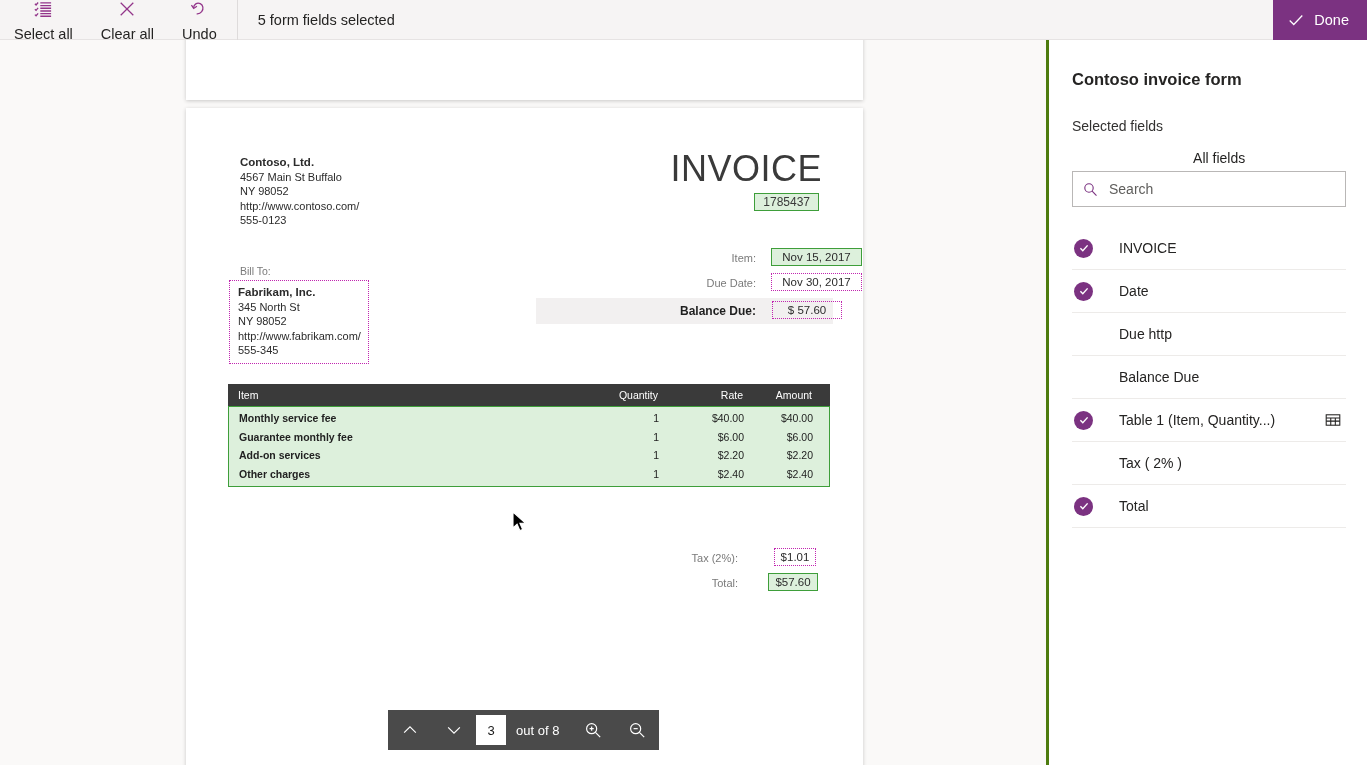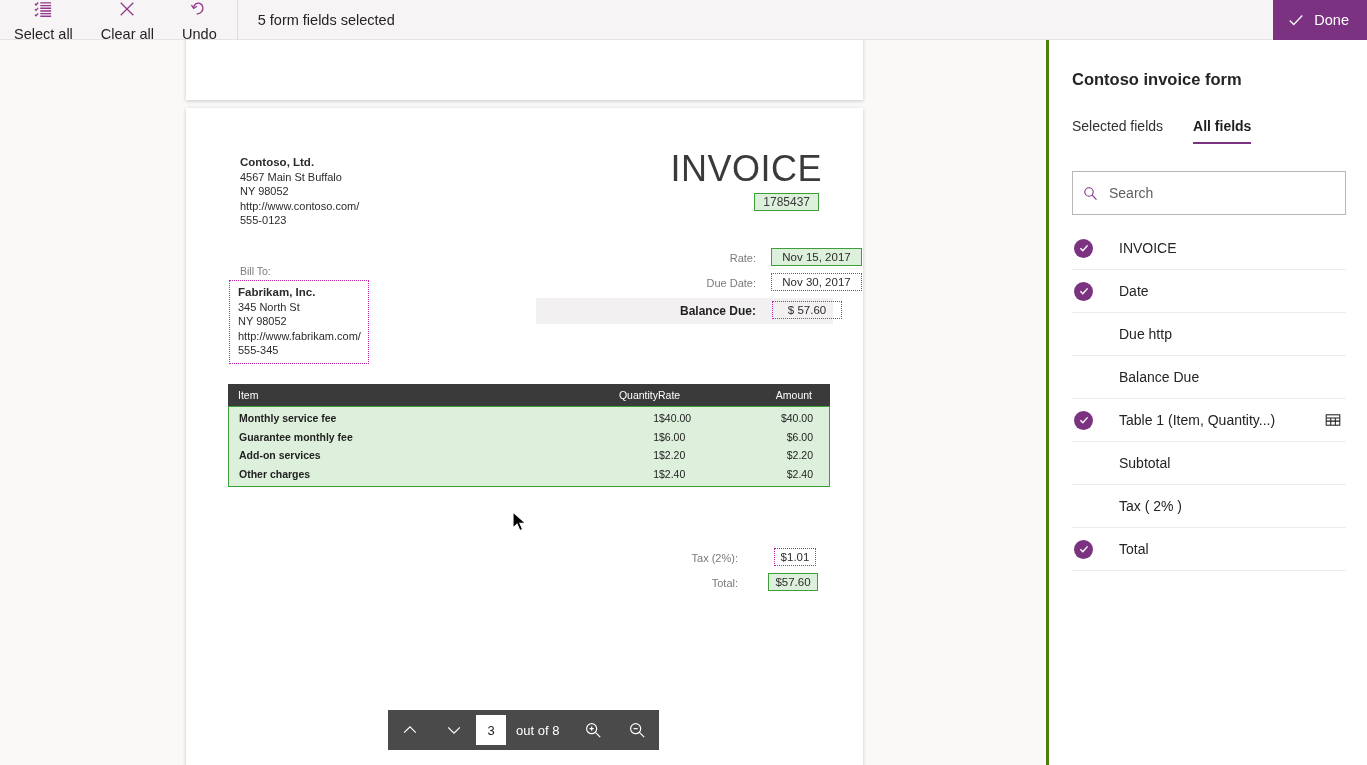--- a/index.html
+++ b/index.html
@@ -94,21 +94,21 @@
   
   #items-table { position: absolute; left: 42px; top: 276px; width: 602px; border-radius: 21px; }
   #items-head {
     display: flex; background: #3a3a3a; color: #ffffff;
     height: 22px; align-items: center; font-size: 10.5px;
   }
   #items-body { background: #ddf0dc; border: 1.5px solid #3e9e3a; padding: 2px 0 3px 0; }
   .trow { display: flex; height: 18.5px; align-items: center; font-size: 10.5px; color: #222; }
   .c-item { width: 340px; padding-left: 10px; font-weight: bold; }
   .c-qty  { width: 90px; text-align: right; font-weight: normal; }
-  .c-rate { width: 85px; text-align: left; }
+  .c-rate { width: 85px; text-align: right; }
   .c-amt  { width: 80px; text-align: right; padding-right: 11px; }
   #items-head .c-item { font-weight: normal; }
   #items-head .c-qty, #items-head .c-rate, #items-head .c-amt { font-weight: normal; }
   #items-head .c-amt { padding-right: 11px; }
 
   
   #totals { position: absolute; left: 430px; top: 440px; width: 215px; }
   .tot-row { position: relative; height: 25px; }
   .tot-label { position: absolute; left: 0; top: 4px; width: 122px; text-align: right;
                font-size: 11px; color: #7a7a7a; }
@@ -141,28 +141,28 @@
   }
   #panel-title {
     position: absolute; left: 23px; top: 30px;
     font-size: 16.5px; font-weight: bold; color: #252423;
   }
   #tabs { position: absolute; left: 23px; top: 72px; display: flex; gap: 0px; }
   .tab {
     position: relative; font-size: 14px; color: #323130;
     padding: 6px 16px 10px 0px; cursor: pointer; margin-right: 14px;
   }
-  .tab.active { font-weight: bold; color: #201f1e; }
+  .tab.active { font-weight: normal; color: #201f1e; margin-top: 32px; }
   .tab.active::after {
     content: ""; position: absolute; left: 0px; right: 16px; bottom: 0;
     height: 2px; background: #7b3281;
   }
   #search-box {
     position: absolute; left: 23px; top: 131px;
-    width: 274px; height: 44px;
+    width: 274px; height: 36px;
     border: 1px solid #b9b7b6; background: #ffffff;
     display: flex; align-items: center; gap: 9px; padding: 0 10px;
   }
   #search-icon { width: 15px; height: 15px; display: block; color: #7b3281; flex: 0 0 15px; }
   #search-input {
     border: none; outline: none; flex: 1; font-size: 14px;
     color: #323130; font-family: "Liberation Sans", sans-serif; background: transparent;
   }
   #search-input::placeholder { color: #5f5e5c; opacity: 1; }
 
@@ -252,21 +252,21 @@
 
       <div id="billto-label">Bill To:</div>
       <div id="billto-box" class="hl-pink">
         <div id="billto-name">Fabrikam, Inc.</div>
         <div>345 North St</div>
         <div>NY 98052</div>
         <div>http://www.fabrikam.com/</div>
         <div>555-345</div>
       </div>
 
-      <div class="kv-label" style="left:430px; top:144px; width:140px;">Rate:</div>
+      <div class="kv-label" style="left:430px; top:144px; width:140px;">Item:</div>
       <div class="kv-val hl-green" style="left:586px; top:140px; width:91px; margin-left:-1px;">Nov 15, 2017</div>
 
       <div class="kv-label" style="left:430px; top:169px; width:140px;">Due Date:</div>
       <div class="kv-val hl-pink" style="left:586px; top:165px; width:91px; margin-left:-1px;">Nov 30, 2017</div>
 
       <div id="balance-band"></div>
       <div id="balance-label">Balance Due:</div>
       <div class="kv-val hl-pink" style="left:586px; top:193px; width:70px;">$ 57.60</div>
 
       <div id="items-table">
@@ -419,24 +419,20 @@
       </span>
       <span class="field-label">Table 1 (Item, Quantity...)</span>
       <span class="table-ico">
         <svg viewBox="0 0 20 20" fill="none" stroke="currentColor" stroke-width="1.3">
           <rect x="1.5" y="3.5" width="17" height="13"></rect>
           <path d="M1.5 7.6 H18.5 M1.5 11.4 H18.5 M7.2 7.6 V16.5 M12.9 7.6 V16.5"></path>
         </svg>
       </span>
     </div>
 
-    <div class="field-row">
-      <span class="chk off"></span>
-      <span class="field-label">Subtotal</span>
-    </div>
 
     <div class="field-row">
       <span class="chk off"></span>
       <span class="field-label">Tax ( 2% )</span>
     </div>
 
 
     <div class="field-row">
       <span class="chk on">
         <svg viewBox="0 0 20 20" fill="none" stroke="currentColor" stroke-width="2.4">

